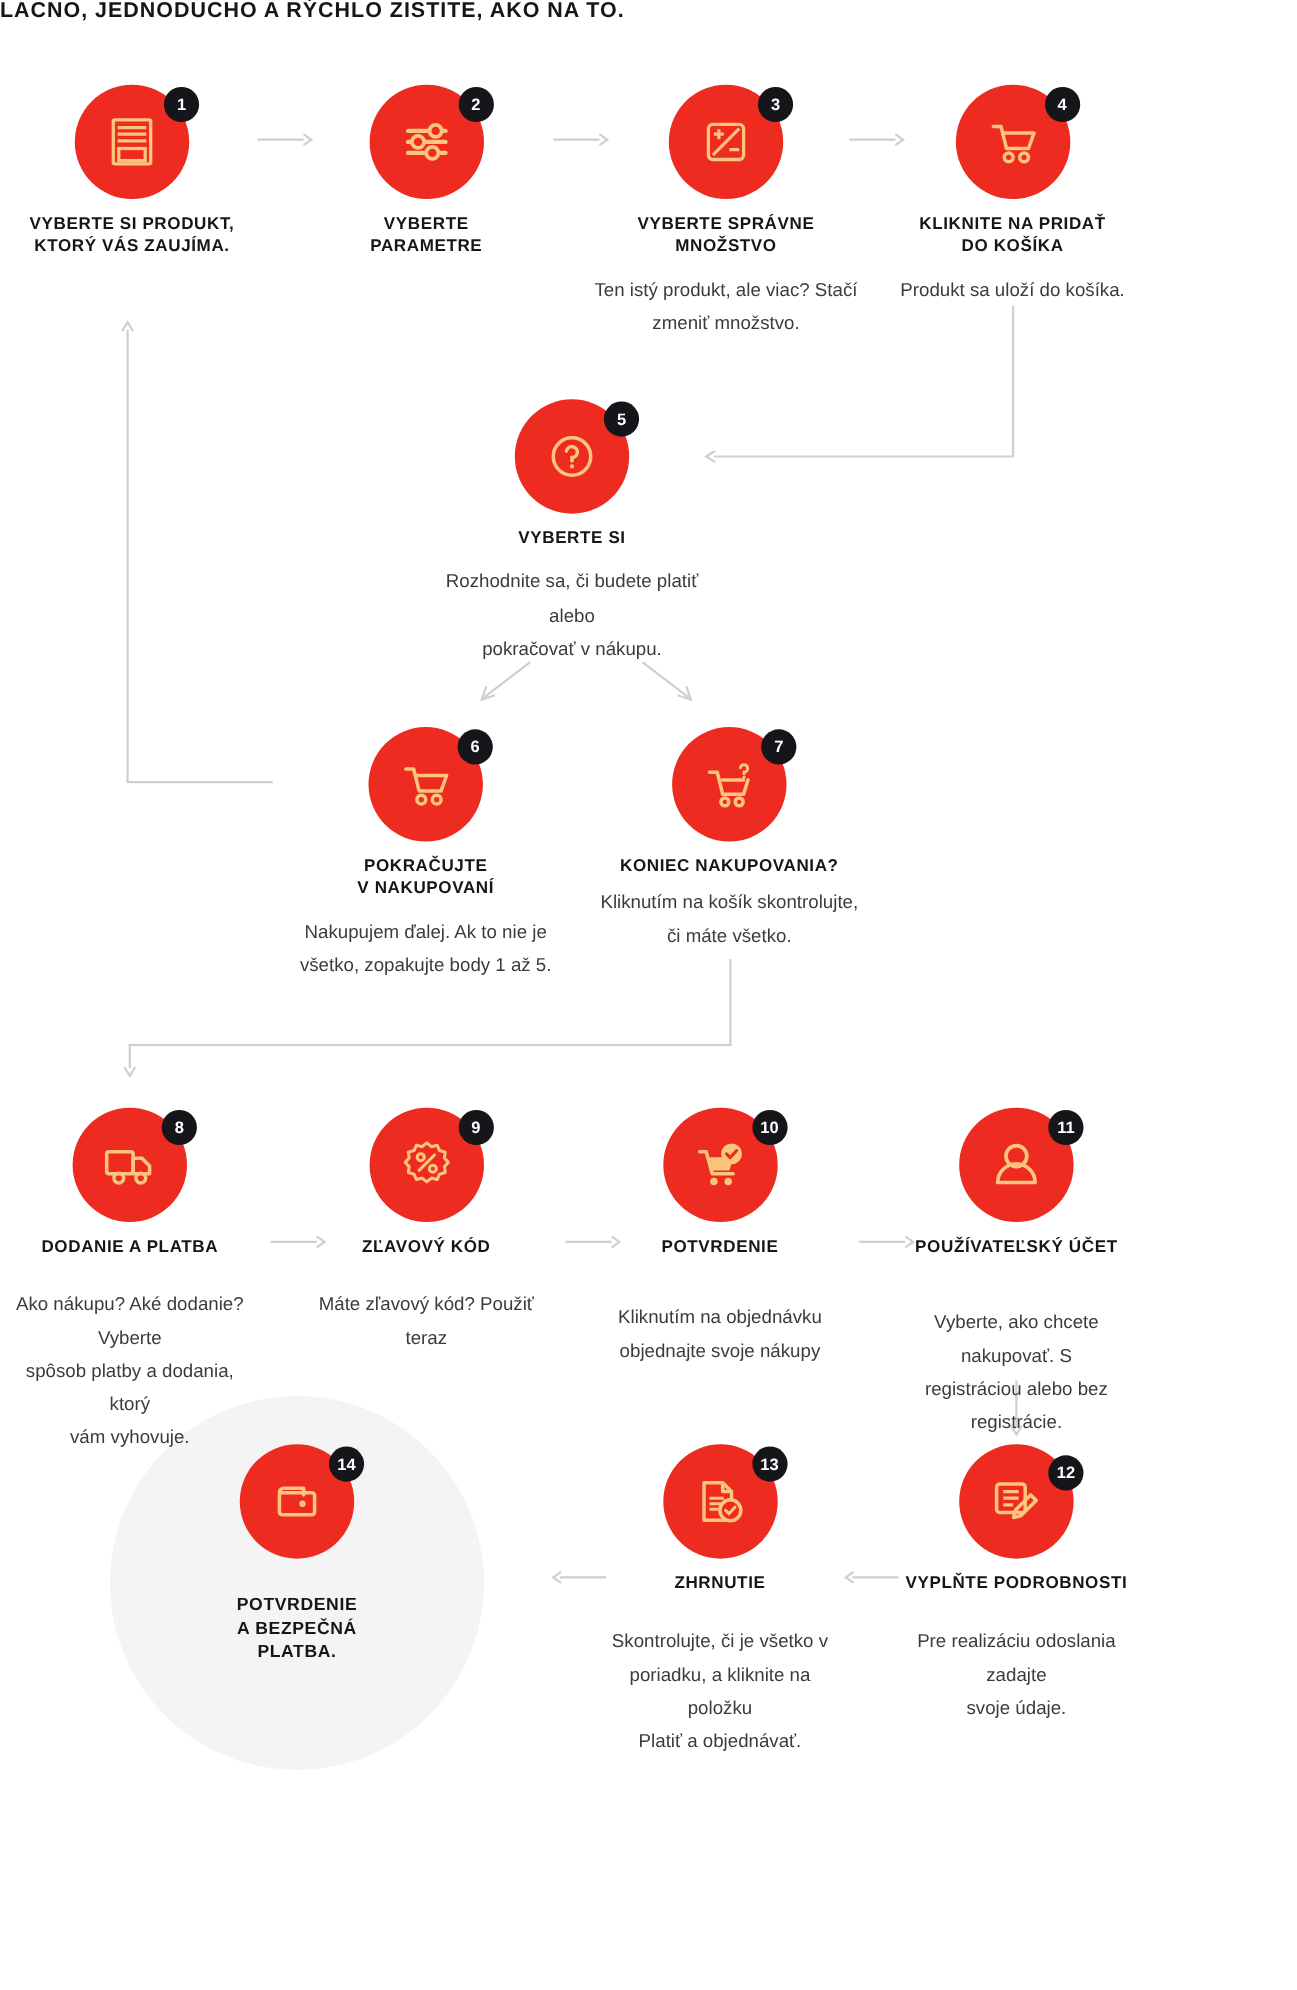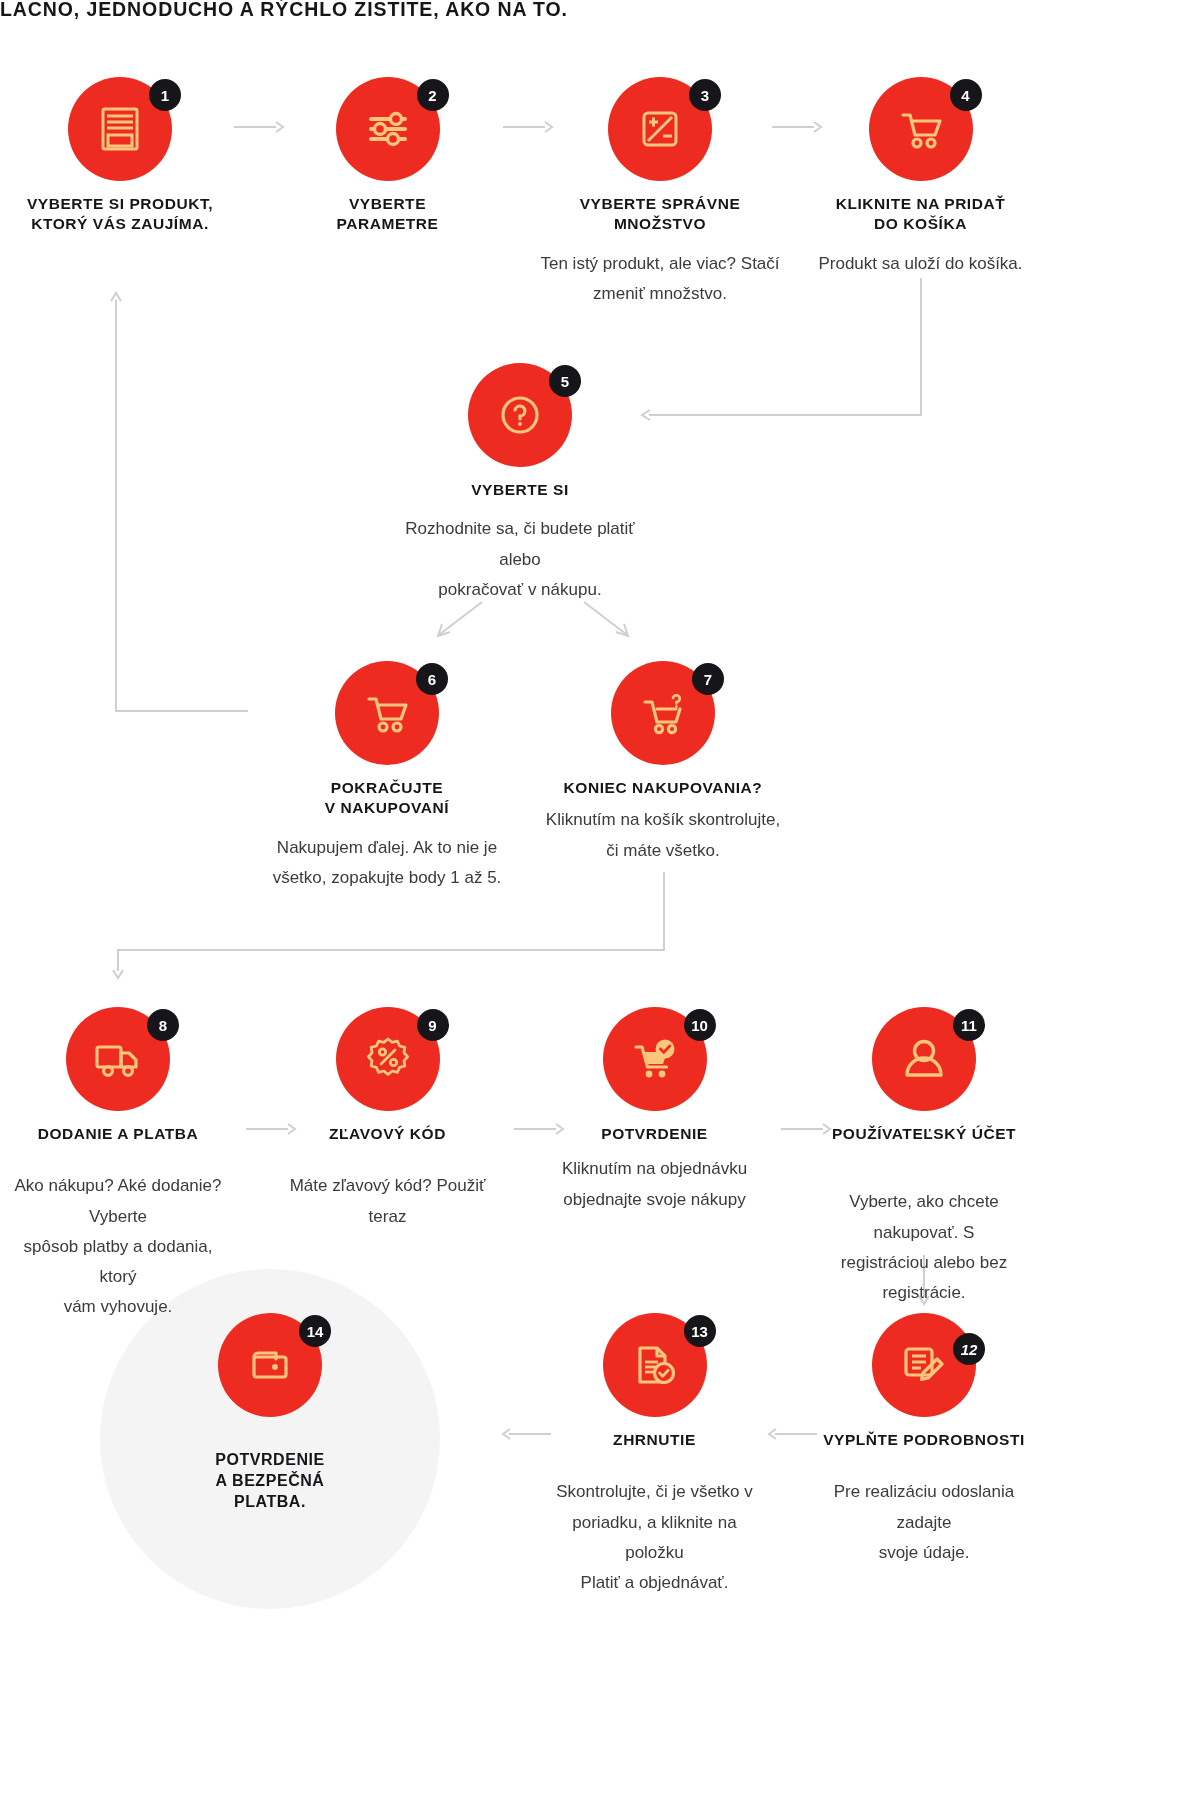--- a/index.html
+++ b/index.html
@@ -370,21 +370,21 @@
           <circle cx="36" cy="44" r="3.4" fill="#FBC57B"></circle>
           <circle cx="39" cy="19" r="9.5" fill="#FBC57B"></circle>
           <path d="M34.5 19 l3.2 3.4 l6 -6.4" fill="none" stroke="#ED2B20" stroke-width="2.8" stroke-linecap="round" stroke-linejoin="round"></path>
         </svg>
       </div>
       <div class="num" style="width:32px;height:32px;right:-9px;top:2px;">
         <span>10</span>
       </div>
     </div>
     <div class="title">POTVRDENIE</div>
-    <div class="desc" style="margin-top:10px;">Kliknutím na objednávku
+    <div class="desc" style="margin-top:39px;">Kliknutím na objednávku
 objednajte svoje nákupy</div>
   </div>
 
   <div class="step" style="left:813px; top:1007px; width:222px;">
     <div class="badge-wrap">
       <div class="disc" style="width:104px;height:104px;">
         <svg width="58" height="58" viewBox="0 0 58 58">
           <circle cx="29" cy="21" r="9.5" fill="none" stroke="#FBC57B" stroke-width="3.4"></circle>
           <path d="M12 45 a17 17 0 0 1 34 0 z" fill="none" stroke="#FBC57B" stroke-width="3.4" stroke-linejoin="round"></path>
         </svg>
@@ -402,21 +402,21 @@
     <div class="badge-wrap">
       <div class="disc" style="width:104px;height:104px;">
         <svg width="58" height="58" viewBox="0 0 58 58">
           <path d="M14 13 h20 a3 3 0 0 1 3 3 v20 a3 3 0 0 1 -3 3 h-20 a3 3 0 0 1 -3 -3 v-20 a3 3 0 0 1 3 -3 z" fill="none" stroke="#FBC57B" stroke-width="3.2"></path>
           <line x1="17" y1="20" x2="31" y2="20" stroke="#FBC57B" stroke-width="3"></line>
           <line x1="17" y1="26" x2="31" y2="26" stroke="#FBC57B" stroke-width="3"></line>
           <line x1="17" y1="32" x2="26" y2="32" stroke="#FBC57B" stroke-width="3"></line>
           <path d="M42 23 l5 5 l-14 14 l-6.5 1.5 l1.5 -6.5 z" fill="none" stroke="#FBC57B" stroke-width="3.2" stroke-linejoin="round"></path>
         </svg>
       </div>
-      <div class="num" style="width:32px;height:32px;right:-9px;top:20px;font-style:italic;">
+      <div class="num" style="width:32px;height:32px;right:-9px;top:10px;">
         <span>12</span>
       </div>
     </div>
     <div class="title">VYPLŇTE PODROBNOSTI</div>
     <div class="desc" style="margin-top:27px;">Pre realizáciu odoslania zadajte
 svoje údaje.</div>
   </div>
 
   <div class="step" style="left:551px; top:1313px; width:207px;">
     <div class="badge-wrap">

